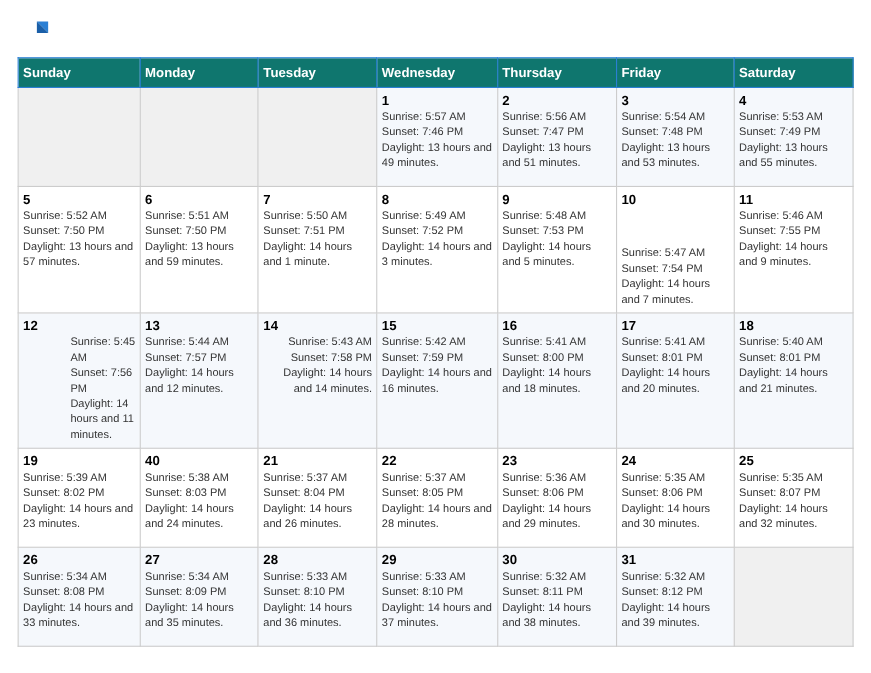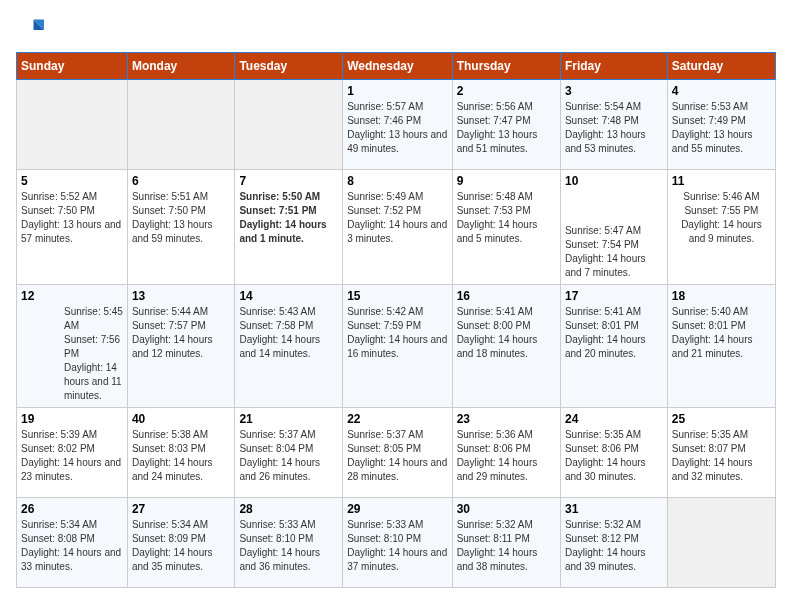--- a/index.html
+++ b/index.html
@@ -43,21 +43,21 @@
     .location {
       font-size: 16px;
       color: #444;
     }
     table {
       width: 100%;
       border-collapse: collapse;
       font-size: 11px;
     }
     thead tr th {
-      background: #c2410c;
+      background: #0f766e;
       color: #fff;
       padding: 6px 4px;
       text-align: left;
       font-size: 12px;
       font-weight: bold;
       border: 1px solid #2a7fd4;
     }
     tbody tr td {
       border: 1px solid #ccc;
       vertical-align: top;
@@ -158,21 +158,21 @@
 Daylight: 13 hours and 57 minutes.</div>
         </td>
         <td>
           <span class="day-number">6</span>
           <div class="day-info" style="white-space: pre-line;">Sunrise: 5:51 AM
 Sunset: 7:50 PM
 Daylight: 13 hours and 59 minutes.</div>
         </td>
         <td>
           <span class="day-number">7</span>
-          <div class="day-info" style="white-space: pre-line; font-weight: bold;">Sunrise: 5:50 AM
+          <div class="day-info" style="white-space: pre-line;">Sunrise: 5:50 AM
 Sunset: 7:51 PM
 Daylight: 14 hours and 1 minute.</div>
         </td>
         <td>
           <span class="day-number">8</span>
           <div class="day-info" style="white-space: pre-line;">Sunrise: 5:49 AM
 Sunset: 7:52 PM
 Daylight: 14 hours and 3 minutes.</div>
         </td>
         <td>
@@ -182,41 +182,41 @@
 Daylight: 14 hours and 5 minutes.</div>
         </td>
         <td>
           <span class="day-number">10</span>
           <div class="day-info" style="white-space: pre-line; margin-top: 36px;">Sunrise: 5:47 AM
 Sunset: 7:54 PM
 Daylight: 14 hours and 7 minutes.</div>
         </td>
         <td>
           <span class="day-number">11</span>
-          <div class="day-info" style="white-space: pre-line; text-align: center;">Sunrise: 5:46 AM
+          <div class="day-info" style="white-space: pre-line;">Sunrise: 5:46 AM
 Sunset: 7:55 PM
 Daylight: 14 hours and 9 minutes.</div>
         </td>
       </tr>
       <tr>
         <td>
           <span class="day-number">12</span>
           <div class="day-info" style="white-space: pre-line; margin-left: 43px;">Sunrise: 5:45 AM
 Sunset: 7:56 PM
 Daylight: 14 hours and 11 minutes.</div>
         </td>
         <td>
           <span class="day-number">13</span>
           <div class="day-info" style="white-space: pre-line;">Sunrise: 5:44 AM
 Sunset: 7:57 PM
 Daylight: 14 hours and 12 minutes.</div>
         </td>
         <td>
           <span class="day-number">14</span>
-          <div class="day-info" style="white-space: pre-line;">Sunrise: 5:43 AM
+          <div class="day-info" style="white-space: pre-line; text-align: right;">Sunrise: 5:43 AM
 Sunset: 7:58 PM
 Daylight: 14 hours and 14 minutes.</div>
         </td>
         <td>
           <span class="day-number">15</span>
           <div class="day-info" style="white-space: pre-line;">Sunrise: 5:42 AM
 Sunset: 7:59 PM
 Daylight: 14 hours and 16 minutes.</div>
         </td>
         <td>

